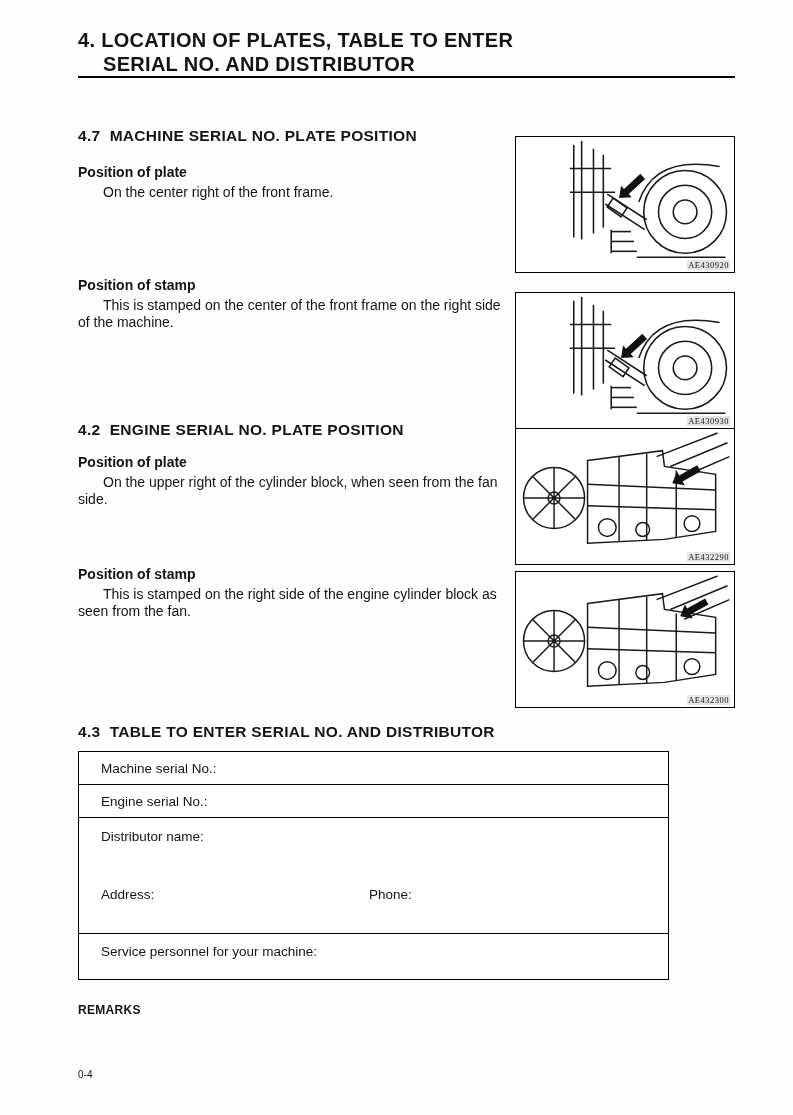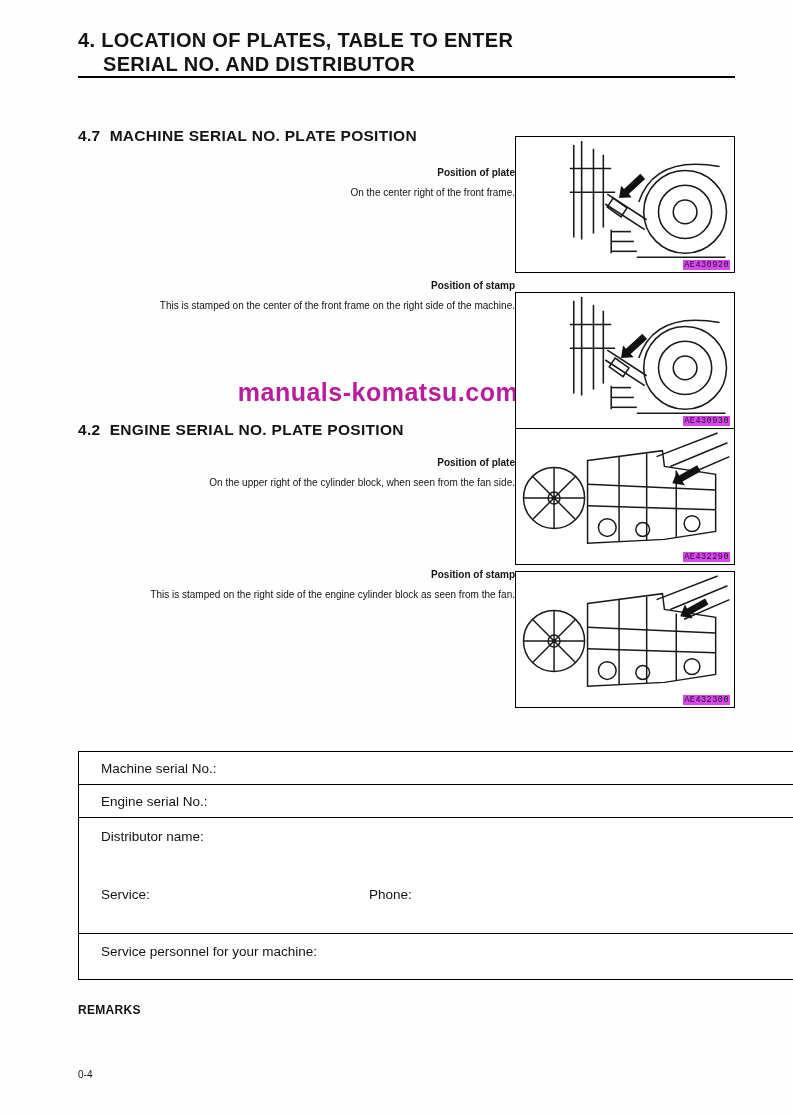--- a/index.html
+++ b/index.html
@@ -26,21 +26,21 @@
   
   .h2 {
     font-size:15.5px; font-weight:bold; letter-spacing:0.3px;
     white-space:pre-wrap;
   }
   .h41 { left:78px; top:127px; }
   .h42 { left:78px; top:421px; }
   .h43 { left:78px; top:723px; }
 
   
-  .block { width:437px; font-size:10px; line-height:17px;text-align:right; }
+  .block { width:437px; font-size:14px; line-height:17px; }
   .block .lbl { font-weight:bold; margin-bottom:3px; }
   .block p { text-indent:25px; }
   .b41-plate { left:78px; top:164px; }
   .b41-stamp { left:78px; top:277px; }
   .b42-plate { left:78px; top:454px; }
   .b42-stamp { left:78px; top:566px; }
 
   
   .watermark {
     left:118px; top:378px; width:520px; text-align:center;
@@ -51,27 +51,27 @@
   
   .figure {
     left:515px; width:220px; height:137px;
     border:1.5px solid #000; background:#fff;
   }
   .fig1 { top:136px; } .fig2 { top:292px; }
   .fig3 { top:428px; } .fig4 { top:571px; }
   .figure svg { width:100%; height:100%; display:block; }
   .fig-code {
     position:absolute; right:4px; bottom:2px;
-    font-family:Liberation Mono, monospace;
-    font-size:8.5px; letter-spacing:0.5px; background:#d946ef; padding:0 1px;
+    font-family:Liberation Serif, serif;
+    font-size:8.5px; letter-spacing:0.5px; background:#e5e5e5; padding:0 1px;
   }
 
   
   .table43 {
-    left:78px; top:751px; width:716px;
+    left:78px; top:751px; width:591px;
     border:1.5px solid #000; background:#fff;
   }
   .t-row { font-size:13.5px; }
   .t-row1, .t-row2 {
     height:33px; display:flex; align-items:center;
     padding-left:22px; border-bottom:1.5px solid #000;
   }
   .t-row3 {
     height:116px; position:relative;
     padding:11px 0 0 22px; border-bottom:1.5px solid #000;
@@ -99,21 +99,20 @@
   <div class="abs block b41-plate">
     <div class="lbl">Position of plate</div>
     <p>On the center right of the front frame.</p>
   </div>
 
   <div class="abs block b41-stamp">
     <div class="lbl">Position of stamp</div>
     <p>This is stamped on the center of the front frame on the right side of the machine.</p>
   </div>
 
-  <div class="abs watermark" style="color: rgb(187, 27, 157);">manuals-komatsu.com</div>
 
   <div class="abs h2 h42">4.2  ENGINE SERIAL NO. PLATE POSITION</div>
 
   <div class="abs block b42-plate">
     <div class="lbl">Position of plate</div>
     <p>On the upper right of the cylinder block, when seen from the fan side.</p>
   </div>
 
   <div class="abs block b42-stamp">
     <div class="lbl">Position of stamp</div>
@@ -215,31 +214,32 @@
           <path d="M162,42 V110"></path>
         <circle cx="92" cy="100" r="9"></circle>
           <circle cx="128" cy="102" r="7"></circle>
           <circle cx="178" cy="96" r="8"></circle>
       </g>
       <polygon fill="#111" points="191.3,26.9 173,37.1 170.8,33.1 166,45 178.6,47.1 176.4,43.2 194.7,33.1"></polygon>
     </svg>
     <span class="fig-code">AE432300</span>
   </div>
 
+  <div class="abs h2 h43">4.3  TABLE TO ENTER SERIAL NO. AND DISTRIBUTOR</div>
 
   <div class="abs table43">
     <div class="t-row t-row1">
       <span>Machine serial No.:</span>
     </div>
     <div class="t-row t-row2">
       <span>Engine serial No.:</span>
     </div>
     <div class="t-row t-row3">
       <span>Distributor name:</span>
-      <span class="t-address">Service:</span>
+      <span class="t-address">Address:</span>
       <span class="t-phone">Phone:</span>
     </div>
     <div class="t-row t-row4">
       <span>Service personnel for your machine:</span>
     </div>
   </div>
 
   <div class="abs remarks">REMARKS</div>
   <div class="abs pageno">0-4</div>
 

